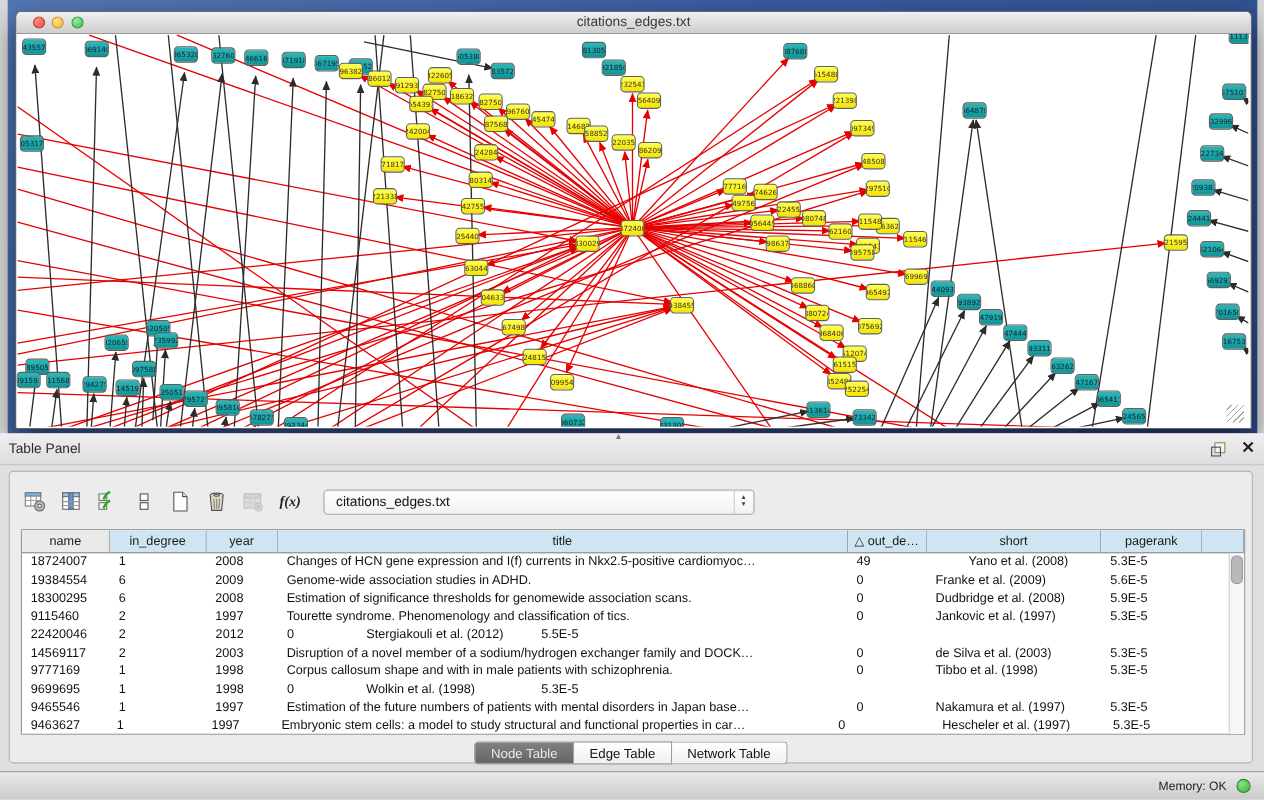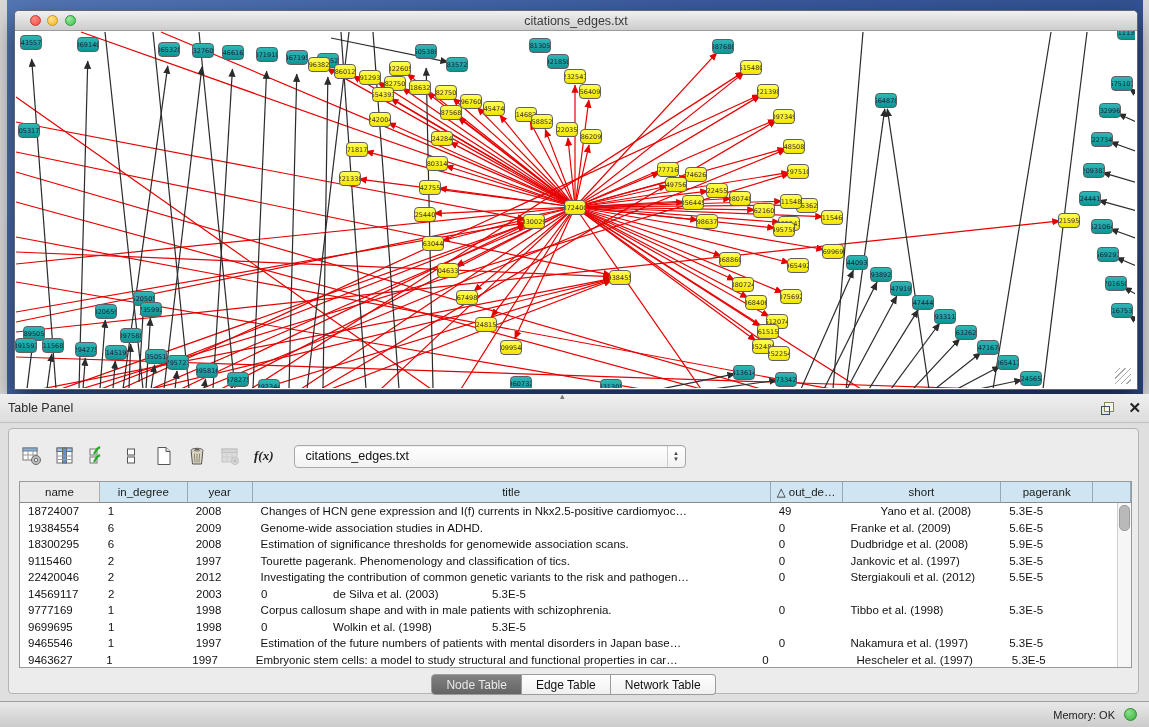--- a/index.html
+++ b/index.html
@@ -465,40 +465,40 @@
               <div class="td" style="width: 519px;">Estimation of significance thresholds for genomewide association scans.</div>
               <div class="td" style="width: 72px;">0</div>
               <div class="td" style="width: 159px;">Dudbridge et al. (2008)</div>
               <div class="td" style="width: 92px;">5.9E-5</div>
               <div class="td" style="width: 38px;"></div>
             </div>
             <div class="tr">
               <div class="td" style="width: 80px;">9115460</div>
               <div class="td" style="width: 88px;">2</div>
               <div class="td" style="width: 65px;">1997</div>
-              <div class="td" style="width: 519px;">Tourette pagerank. Phenomenology and classification of tics.</div>
+              <div class="td" style="width: 519px;">Tourette syndrome. Phenomenology and classification of tics.</div>
               <div class="td" style="width: 72px;">0</div>
               <div class="td" style="width: 159px;">Jankovic et al. (1997)</div>
               <div class="td" style="width: 92px;">5.3E-5</div>
               <div class="td" style="width: 38px;"></div>
             </div>
             <div class="tr">
               <div class="td" style="width: 80px;">22420046</div>
               <div class="td" style="width: 88px;">2</div>
               <div class="td" style="width: 65px;">2012</div>
-              <div class="td" style="width: 519px;">Investigating the contribution of common genetic variants to the risk and pathogen…</div>
               <div class="td" style="width: 72px;">0</div>
               <div class="td" style="width: 159px;">Stergiakouli et al. (2012)</div>
               <div class="td" style="width: 92px;">5.5E-5</div>
               <div class="td" style="width: 38px;"></div>
             </div>
             <div class="tr">
               <div class="td" style="width: 80px;">14569117</div>
               <div class="td" style="width: 88px;">2</div>
               <div class="td" style="width: 65px;">2003</div>
+              <div class="td" style="width: 519px;">Disruption of a novel member of a sodium/hydrogen exchanger family and DOCK…</div>
               <div class="td" style="width: 72px;">0</div>
               <div class="td" style="width: 159px;">de Silva et al. (2003)</div>
               <div class="td" style="width: 92px;">5.3E-5</div>
               <div class="td" style="width: 38px;"></div>
             </div>
             <div class="tr">
               <div class="td" style="width: 80px;">9777169</div>
               <div class="td" style="width: 88px;">1</div>
               <div class="td" style="width: 65px;">1998</div>
               <div class="td" style="width: 519px;">Corpus callosum shape and with in male patients with schizophrenia.</div>

